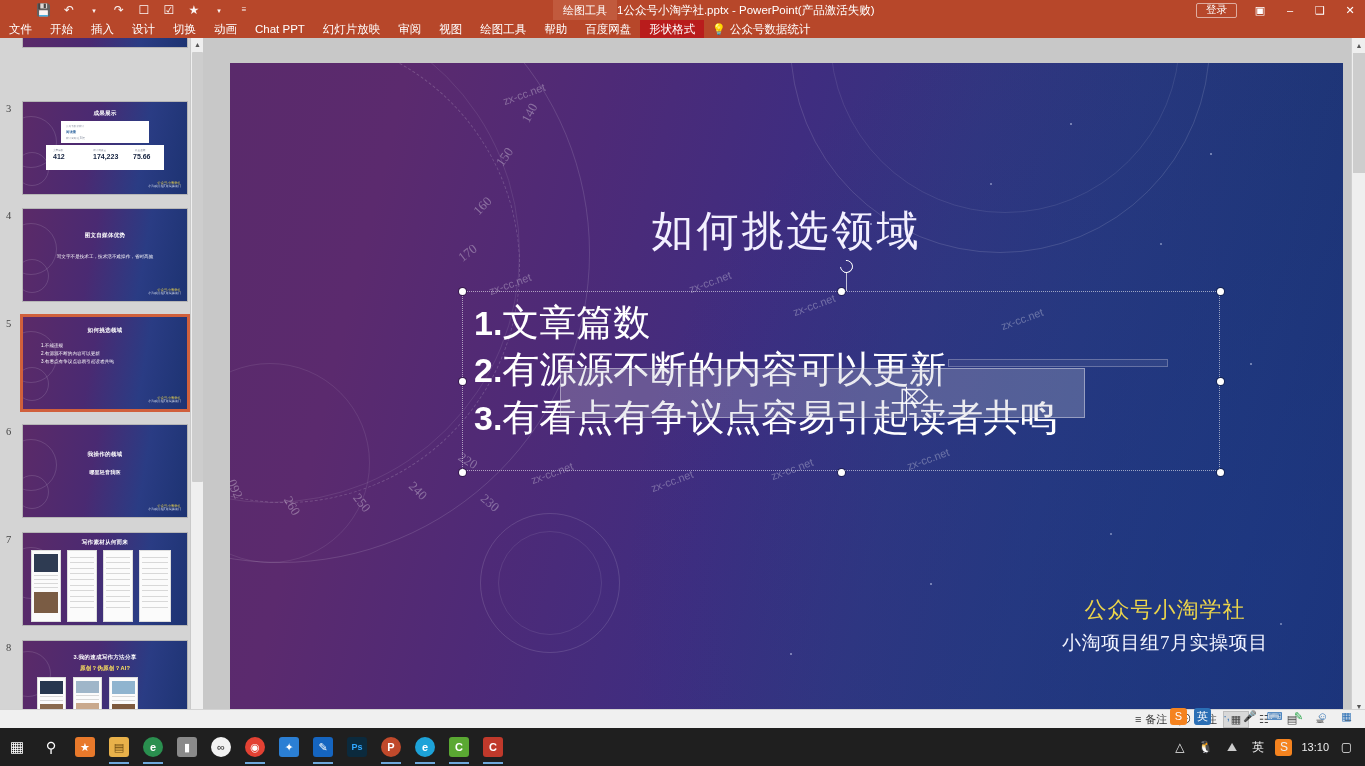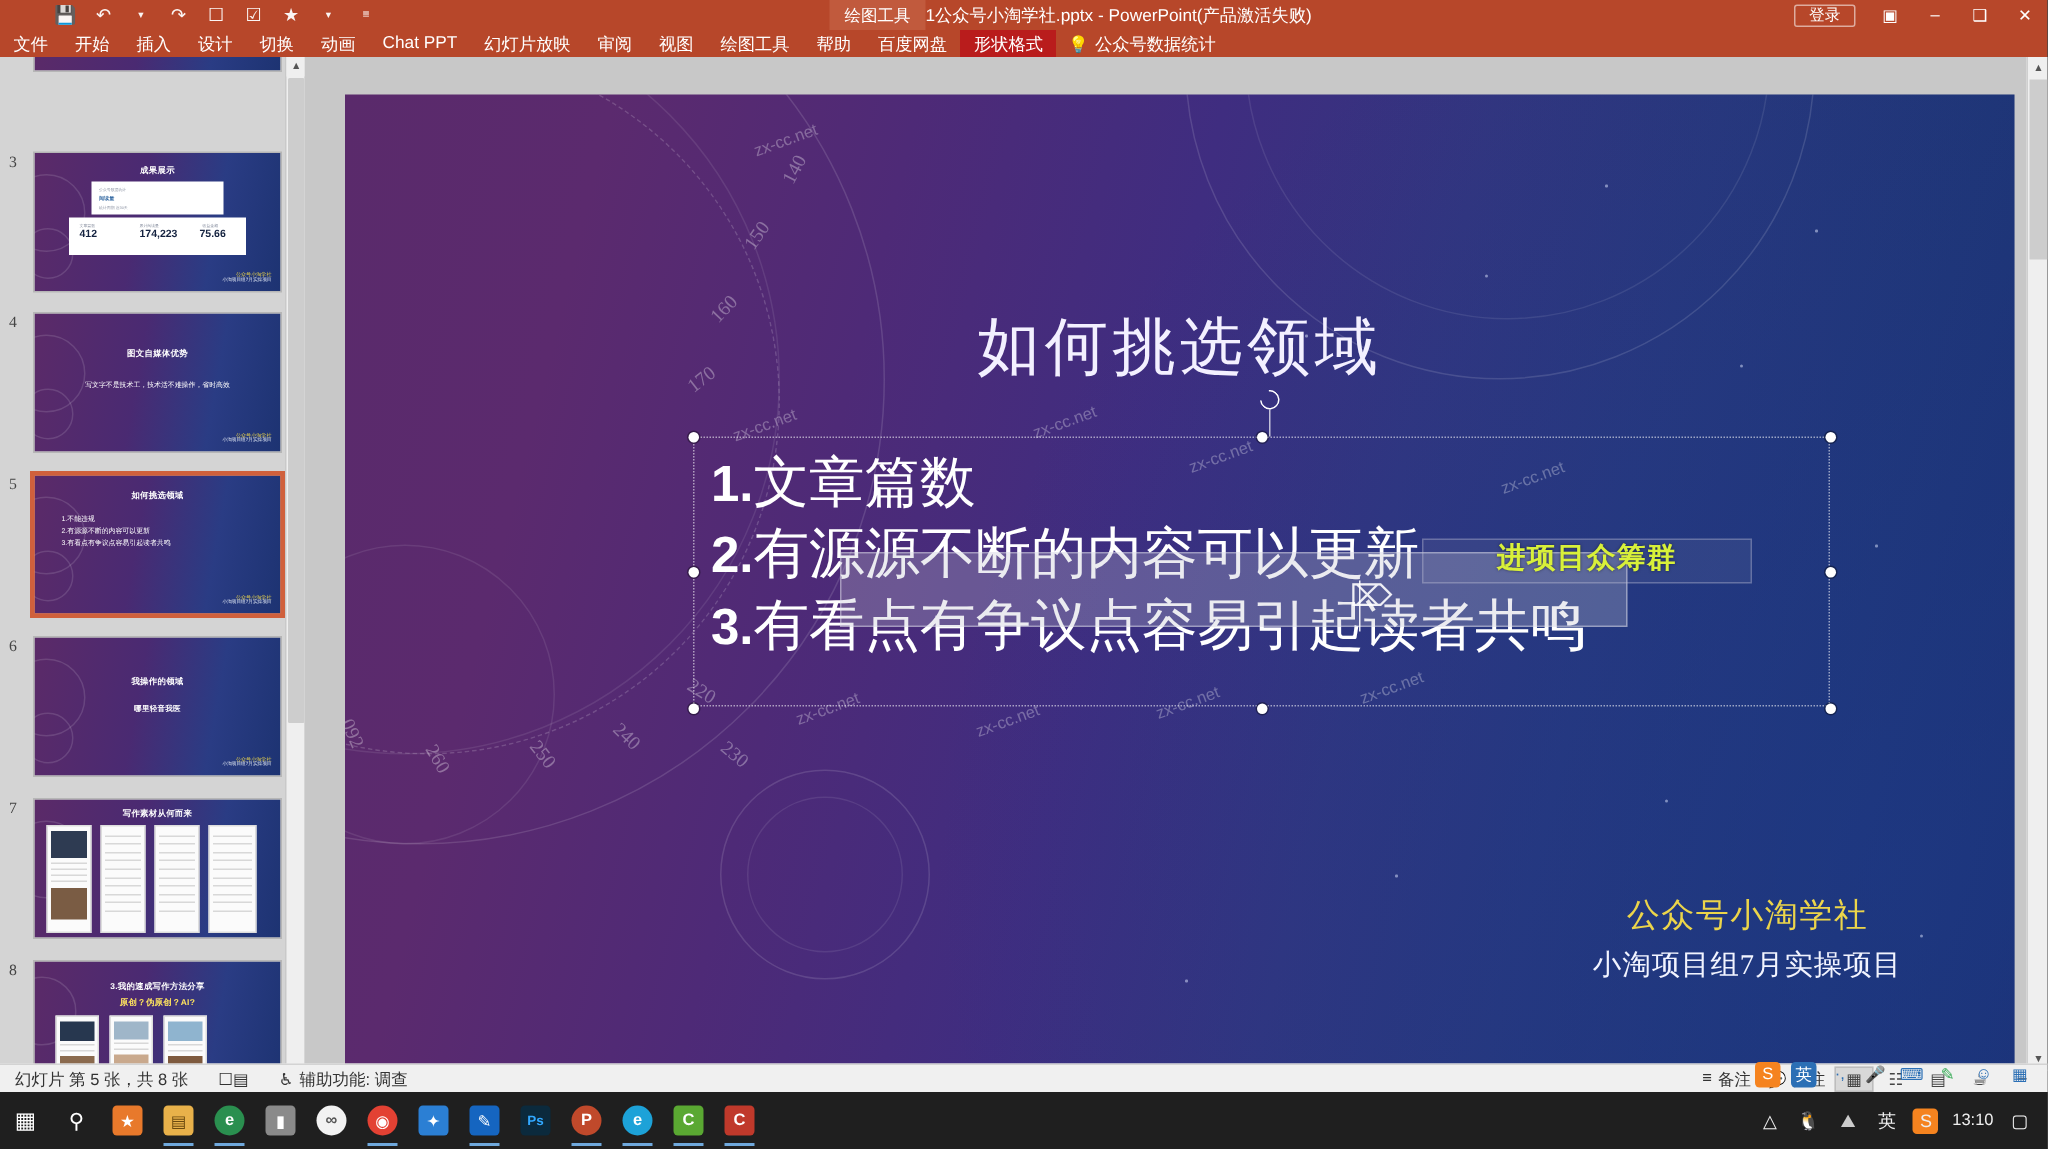--- a/index.html
+++ b/index.html
@@ -537,21 +537,20 @@
         <div class="wm-zx" style="left:458px;top:213px;">zx-cc.net</div>
         <div class="wm-zx" style="left:562px;top:236px;">zx-cc.net</div>
         <div class="wm-zx" style="left:300px;top:404px;">zx-cc.net</div>
         <div class="wm-zx" style="left:420px;top:412px;">zx-cc.net</div>
         <div class="wm-zx" style="left:540px;top:400px;">zx-cc.net</div>
         <div class="wm-zx" style="left:676px;top:390px;">zx-cc.net</div>
         <div class="wm-zx" style="left:770px;top:250px;">zx-cc.net</div>
 
 
         <div class="promo">
-          <span class="l1">进项目众筹群</span>
         </div>
 
         <div class="footer-block">
           <span class="f1">公众号小淘学社</span>
           <span class="f2">小淘项目组7月实操项目</span>
         </div>
       </div>
 
       <div class="vscroll">
         <div class="vs-btn">▲</div>
@@ -563,28 +562,20 @@
     <div class="hscroll" style="bottom:0;left:216px;width:1149px;">
       <div class="hs-arrow">◀</div>
       <div class="hs-track">
         <div class="hs-thumb"></div>
       </div>
       <div class="hs-arrow">▶</div>
     </div>
   </div>
 
   <div class="statusbar">
-    <div class="sb-left">
-      <span class="sb-item">幻灯片 第 5 张，共 8 张</span>
-      <span class="sb-item">☐▤</span>
-      <span class="sb-item">
-        <span>♿</span>
-        <span>辅助功能: 调查</span>
-      </span>
-    </div>
     <div class="sb-right">
       <span class="sb-item">
         <span>≡</span>
         <span>备注</span>
       </span>
       <span class="sb-item">
         <span>💬</span>
         <span>批注</span>
       </span>
       <span class="vbtn active">▦</span>

